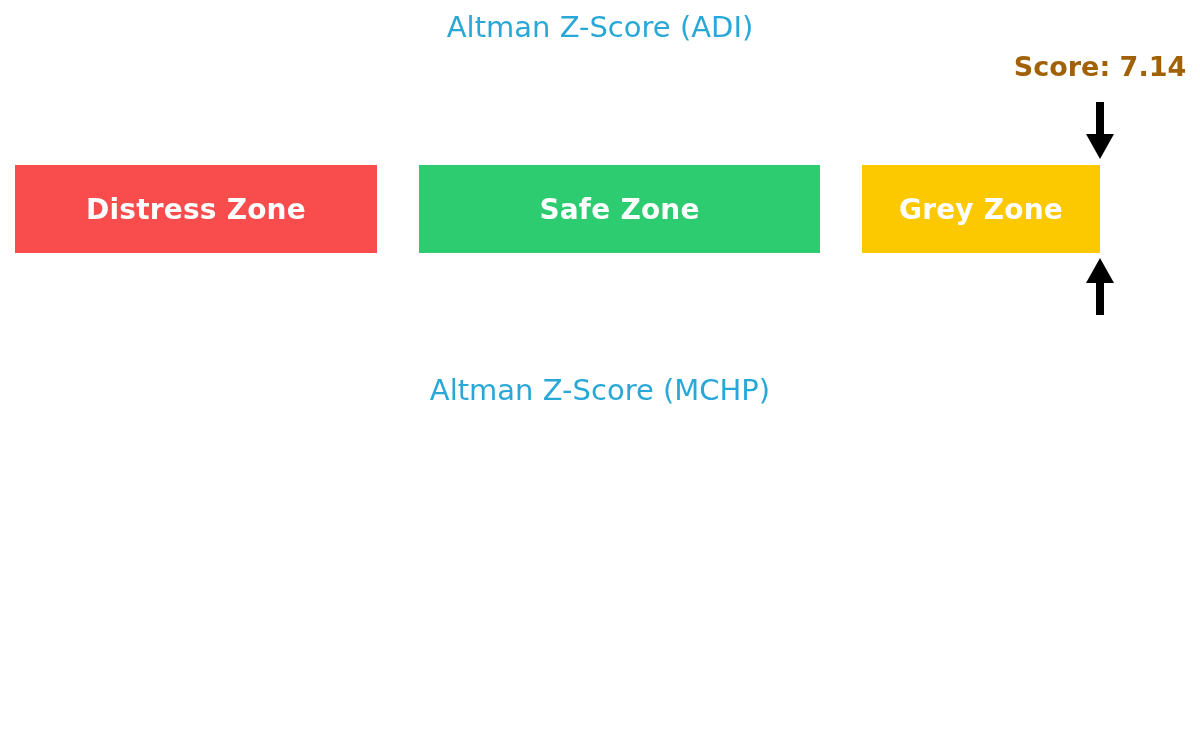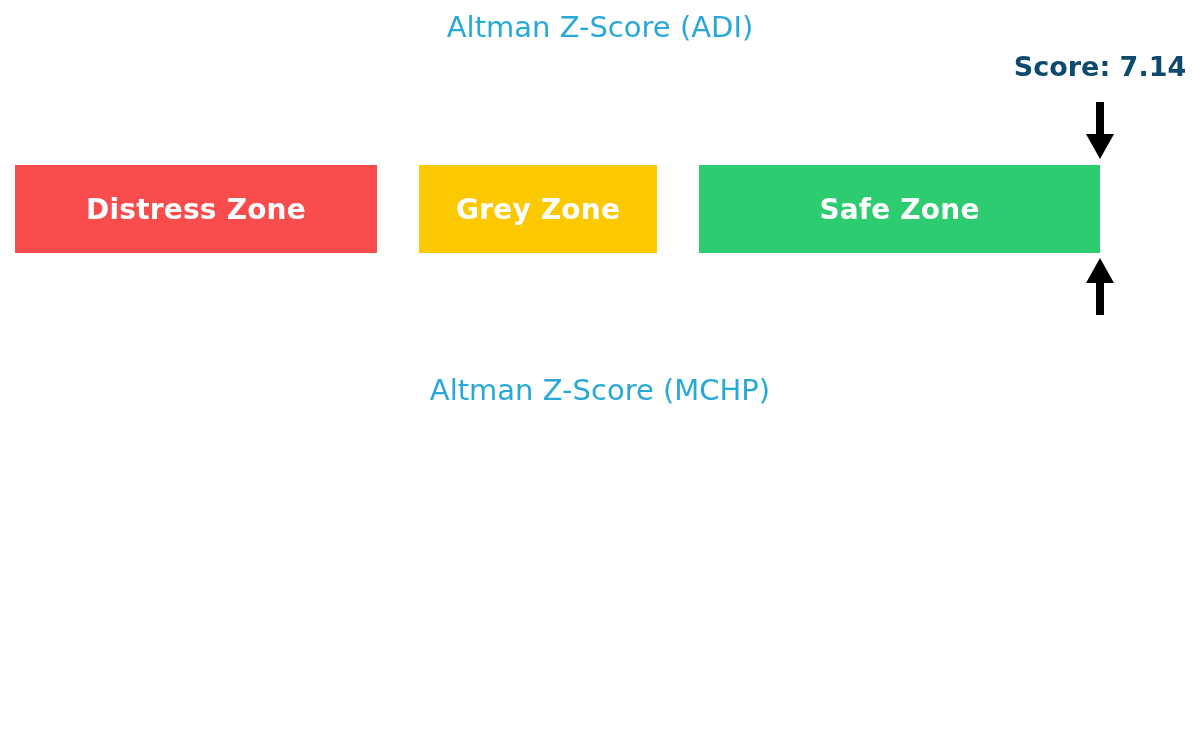--- a/index.html
+++ b/index.html
@@ -67,21 +67,21 @@
     gap: 40px;
   }
   #bar-adi .zone-distress { width: 391px; }
   #bar-adi .zone-grey     { width: 257px; margin-left: 2px; }
   #bar-adi .zone-safe     { width: 433px; margin-left: 2px; }
   #bar-adi .zone-label    { font-size: 28px; }
 
   
   .score-label {
     position: absolute;
-    color: #0c4a6e;
+    color: #a16207;
     font-weight: bold;
     font-family: "DejaVu Sans", sans-serif;
     font-size: 27px;
     white-space: nowrap;
     transform: translateX(-50%);
   }
   .marker-arrow {
     position: absolute;
     transform: translateX(-50%);
   }
@@ -103,25 +103,25 @@
   <div class="marker-arrow" id="arrow-down-adi">
     <svg width="34" height="58" viewBox="0 0 34 58">
       <polygon points="13,0 21,0 21,32 31,32 17,57 3,32 13,32" fill="#000000"></polygon>
     </svg>
   </div>
 
   <div class="zone-bar" id="bar-adi">
     <div class="zone zone-distress">
       <span class="zone-label">Distress Zone</span>
     </div>
+    <div class="zone zone-safe">
+      <span class="zone-label">Safe Zone</span>
+    </div>
     <div class="zone zone-grey">
       <span class="zone-label">Grey Zone</span>
-    </div>
-    <div class="zone zone-safe">
-      <span class="zone-label">Safe Zone</span>
     </div>
   </div>
 
   <div class="marker-arrow" id="arrow-up-adi">
     <svg width="34" height="58" viewBox="0 0 34 58">
       <polygon points="17,0 31,25 21,25 21,57 13,57 13,25 3,25" fill="#000000"></polygon>
     </svg>
   </div>
 </div>
 

